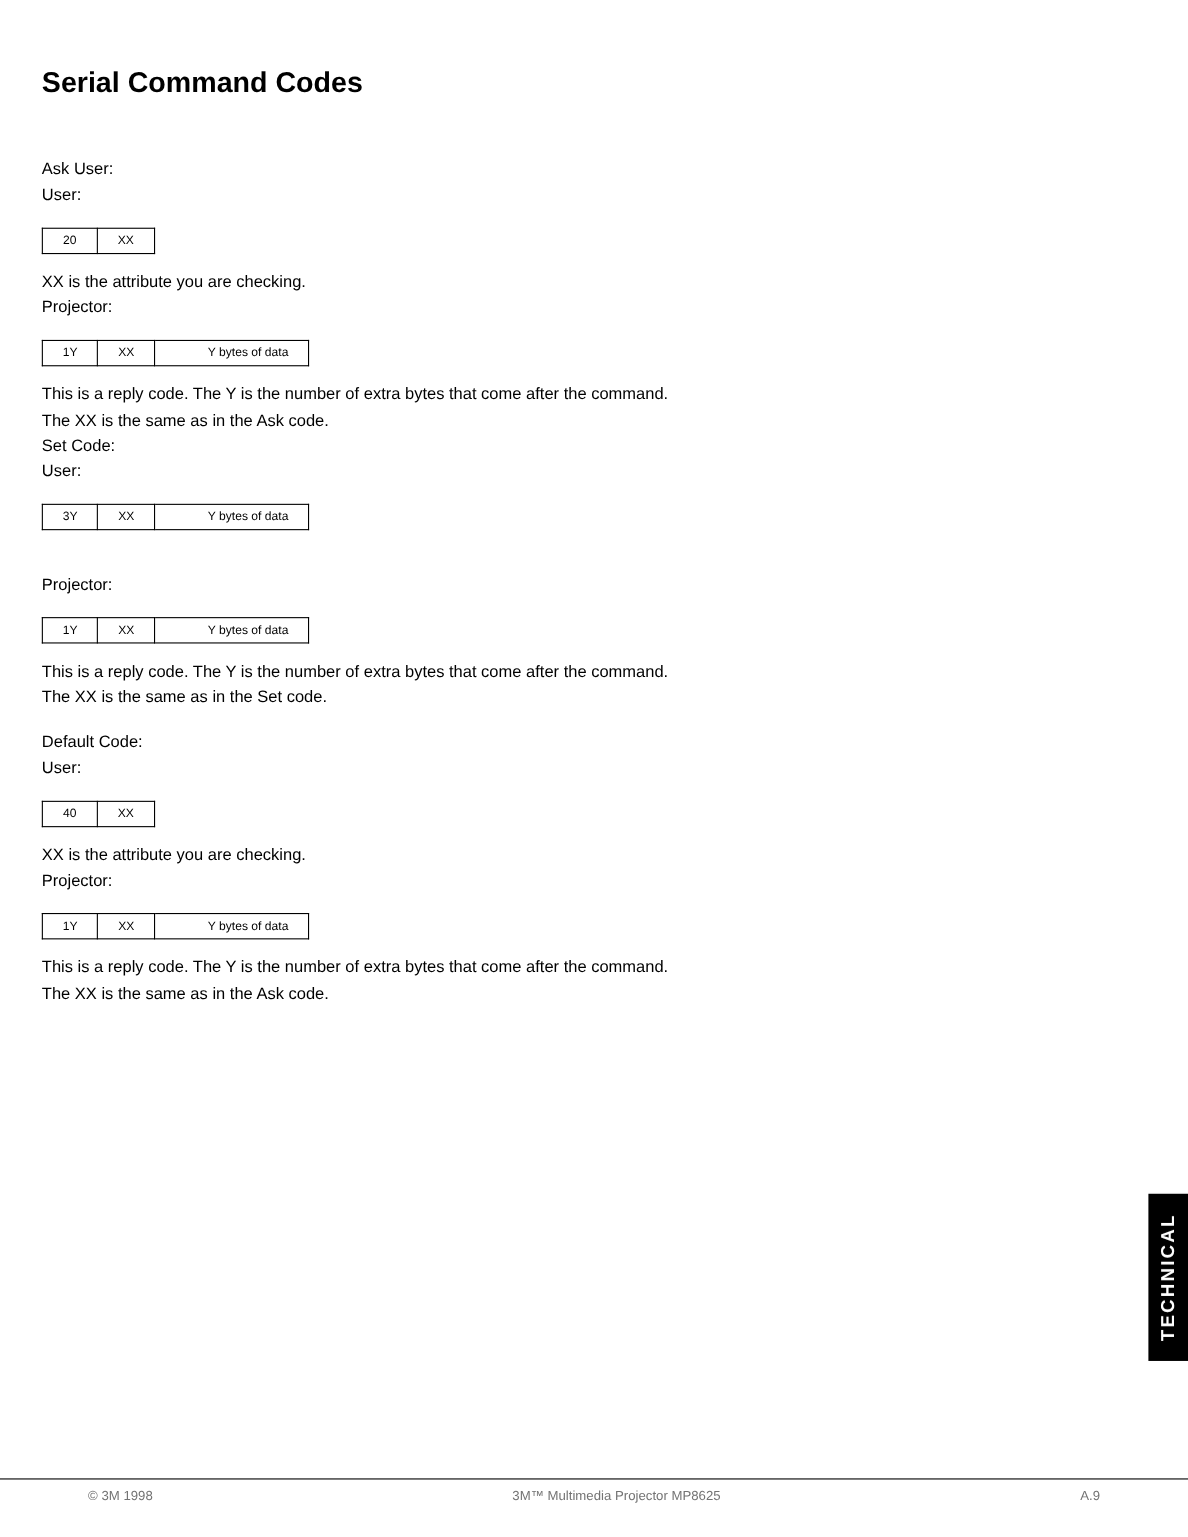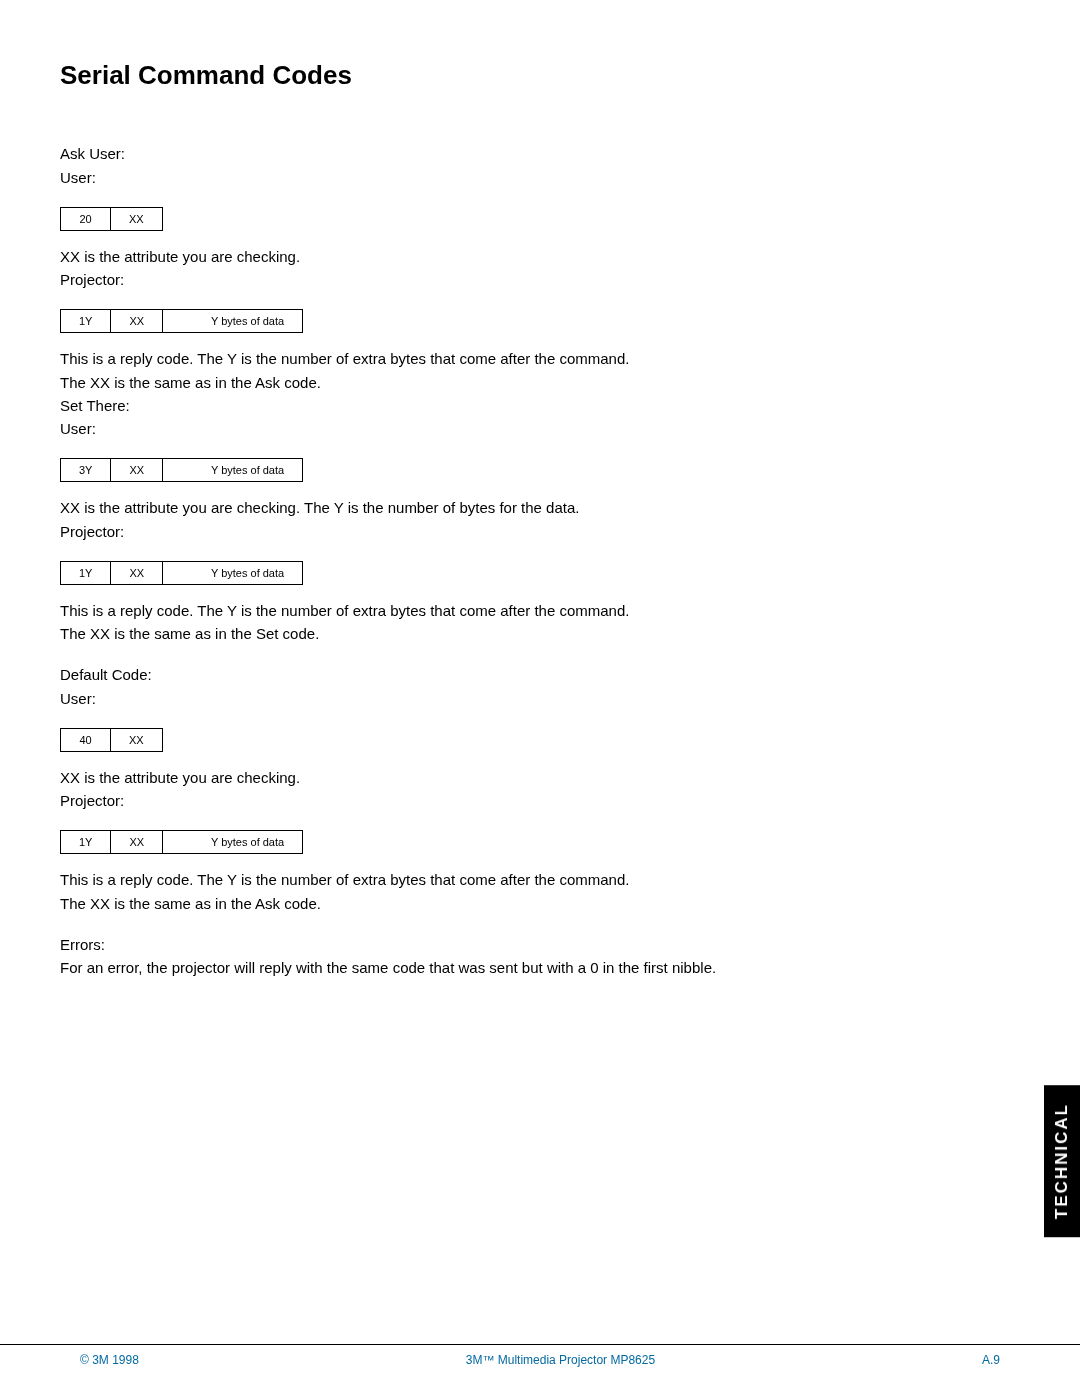--- a/index.html
+++ b/index.html
@@ -14,21 +14,21 @@
       background: #ffffff;
       font-family: Arial, Helvetica, sans-serif;
       font-size: 15px;
       color: #000000;
       position: relative;
     }
 
     .page-container {
       width: 100%;
       min-height: 1397px;
-      padding: 60px 80px 80px 60px;
+      padding: 60px 80px 80px 38px;
       position: relative;
     }
 
     .page-title {
       font-size: 26px;
       font-weight: bold;
       margin-bottom: 28px;
       color: #000;
     }
 
@@ -63,21 +63,21 @@
       position: absolute;
       bottom: 30px;
       left: 0;
       right: 0;
       border-top: 1px solid #000;
       padding-top: 8px;
       display: flex;
       justify-content: space-between;
       align-items: center;
       font-size: 12px;
-      color: #0369a1;
+      color: #737373;
       padding-left: 80px;
       padding-right: 80px;
     }
 
     .technical-tab {
       position: fixed;
       right: 0;
       bottom: 160px;
       background: #000;
       color: #fff;
@@ -128,38 +128,38 @@
         <td>XX</td>
         <td class="data-cell">Y bytes of data</td>
       </tr>
     </tbody>
       </table>
   </div>
 
   <p class="paragraph">
     <span>This is a reply code. The Y is the number of extra bytes that come after the command.</span><br>
     <span>The XX is the same as in the Ask code.</span><br>
-    <span>Set There:</span><br>
+    <span>Set Code:</span><br>
     <span>User:</span>
   </p>
 
   <div class="table-wrapper">
     <table class="code-table">
       <tbody>
           <tr>
         <td>3Y</td>
         <td>XX</td>
         <td class="data-cell">Y bytes of data</td>
       </tr>
     </tbody>
       </table>
   </div>
 
   <p class="paragraph">
-    <span>XX is the attribute you are checking. The Y is the number of bytes for the data.</span><br>
+    <br>
     <span>Projector:</span>
   </p>
 
   <div class="table-wrapper">
     <table class="code-table">
       <tbody>
           <tr>
         <td>1Y</td>
         <td>XX</td>
         <td class="data-cell">Y bytes of data</td>
@@ -204,24 +204,20 @@
       </tr>
     </tbody>
       </table>
   </div>
 
   <p class="paragraph">
     <span>This is a reply code.  The Y is the number of extra bytes that come after the command.</span><br>
     <span>The XX is the same as in the Ask code.</span>
   </p>
 
-  <p class="paragraph">
-    <span>Errors:</span><br>
-    <span>For an error, the projector will reply with the same code that was sent but with a 0 in the first nibble.</span>
-  </p>
 
   <div class="footer">
     <span>© 3M 1998</span>
     <span>3M™ Multimedia Projector MP8625</span>
     <span>A.9</span>
   </div>
 
 </div>
 
 <div class="technical-tab">TECHNICAL</div>

